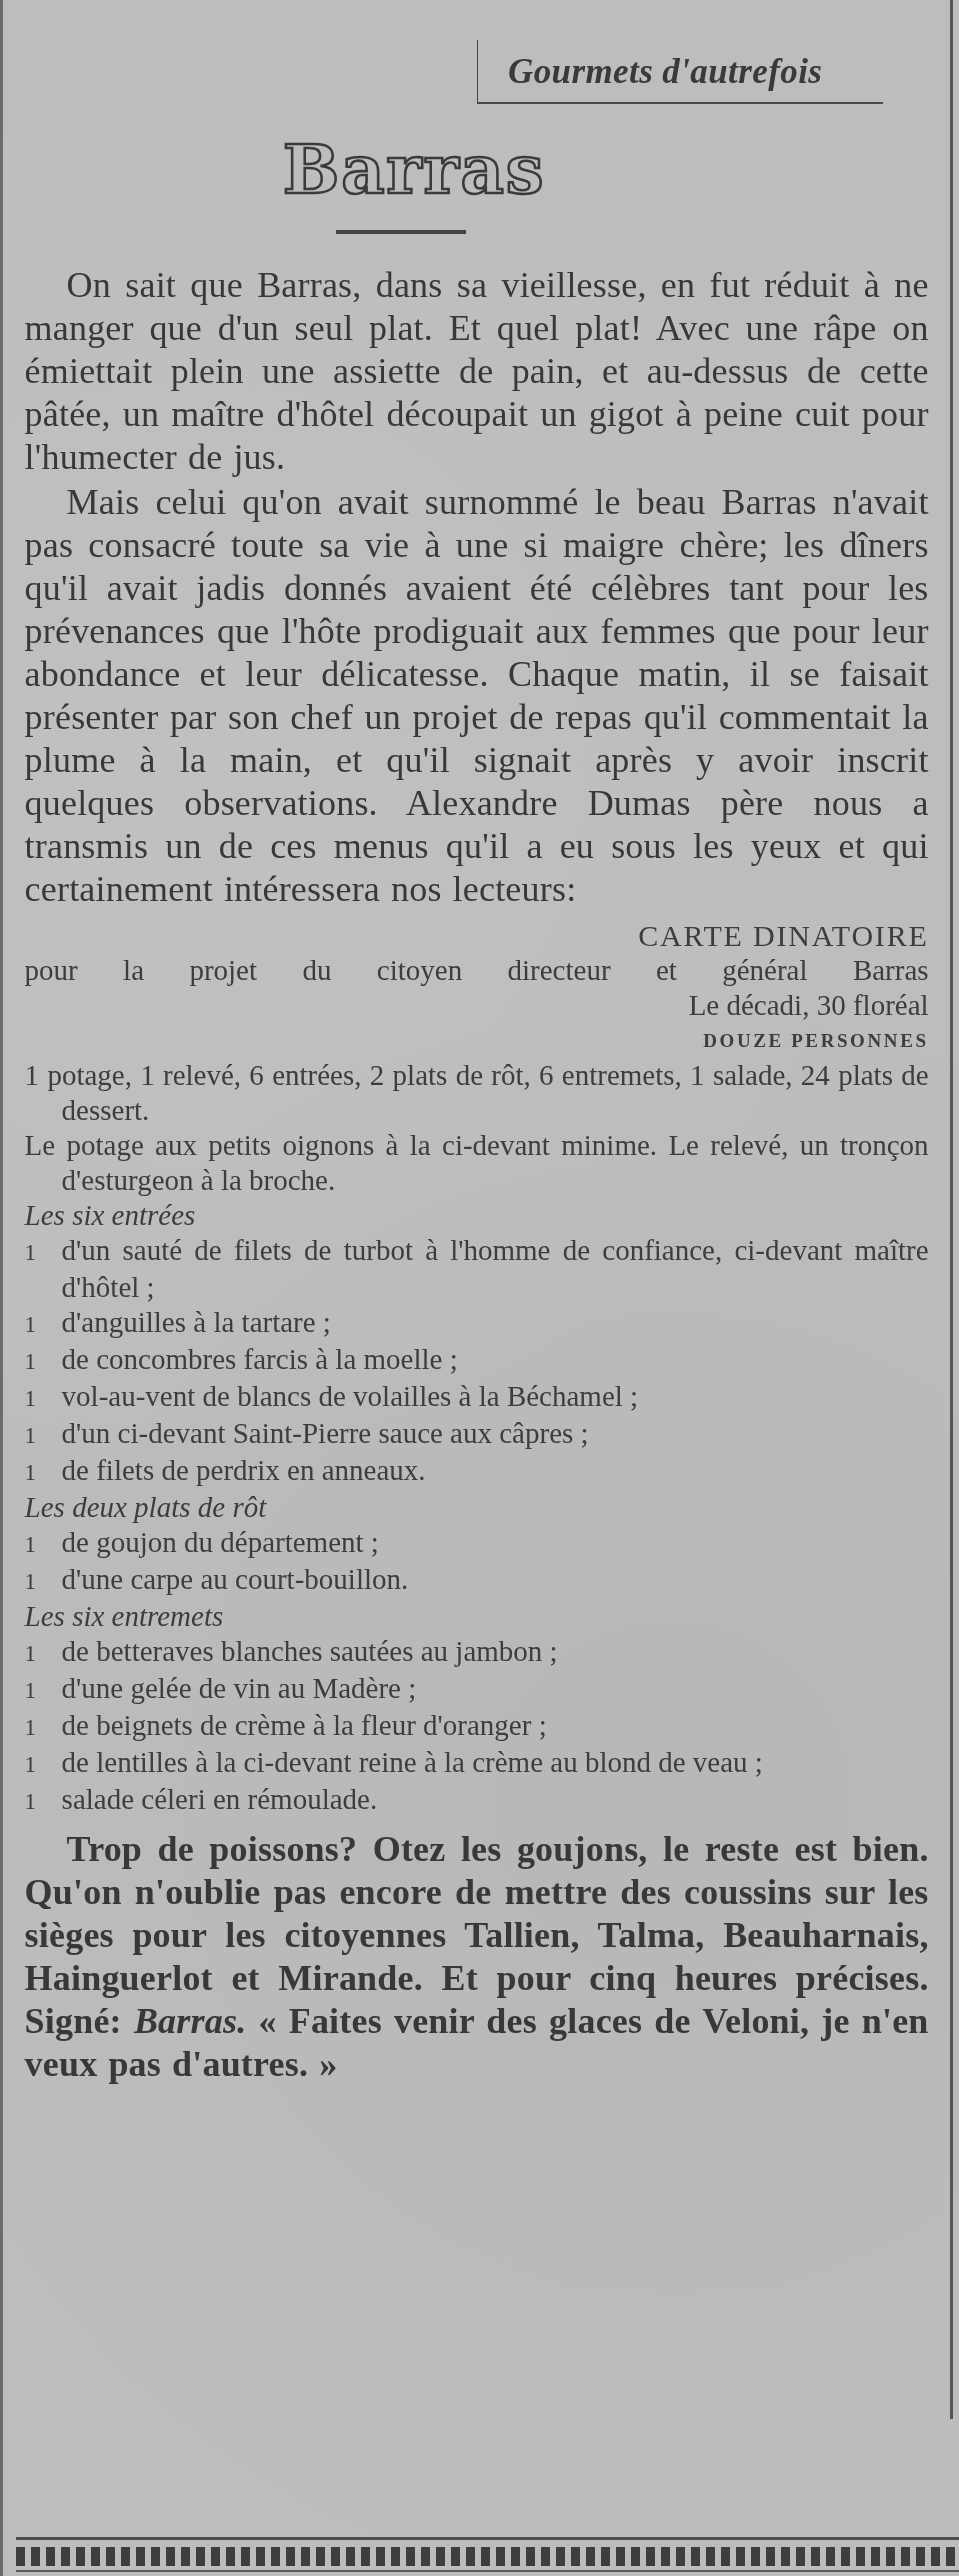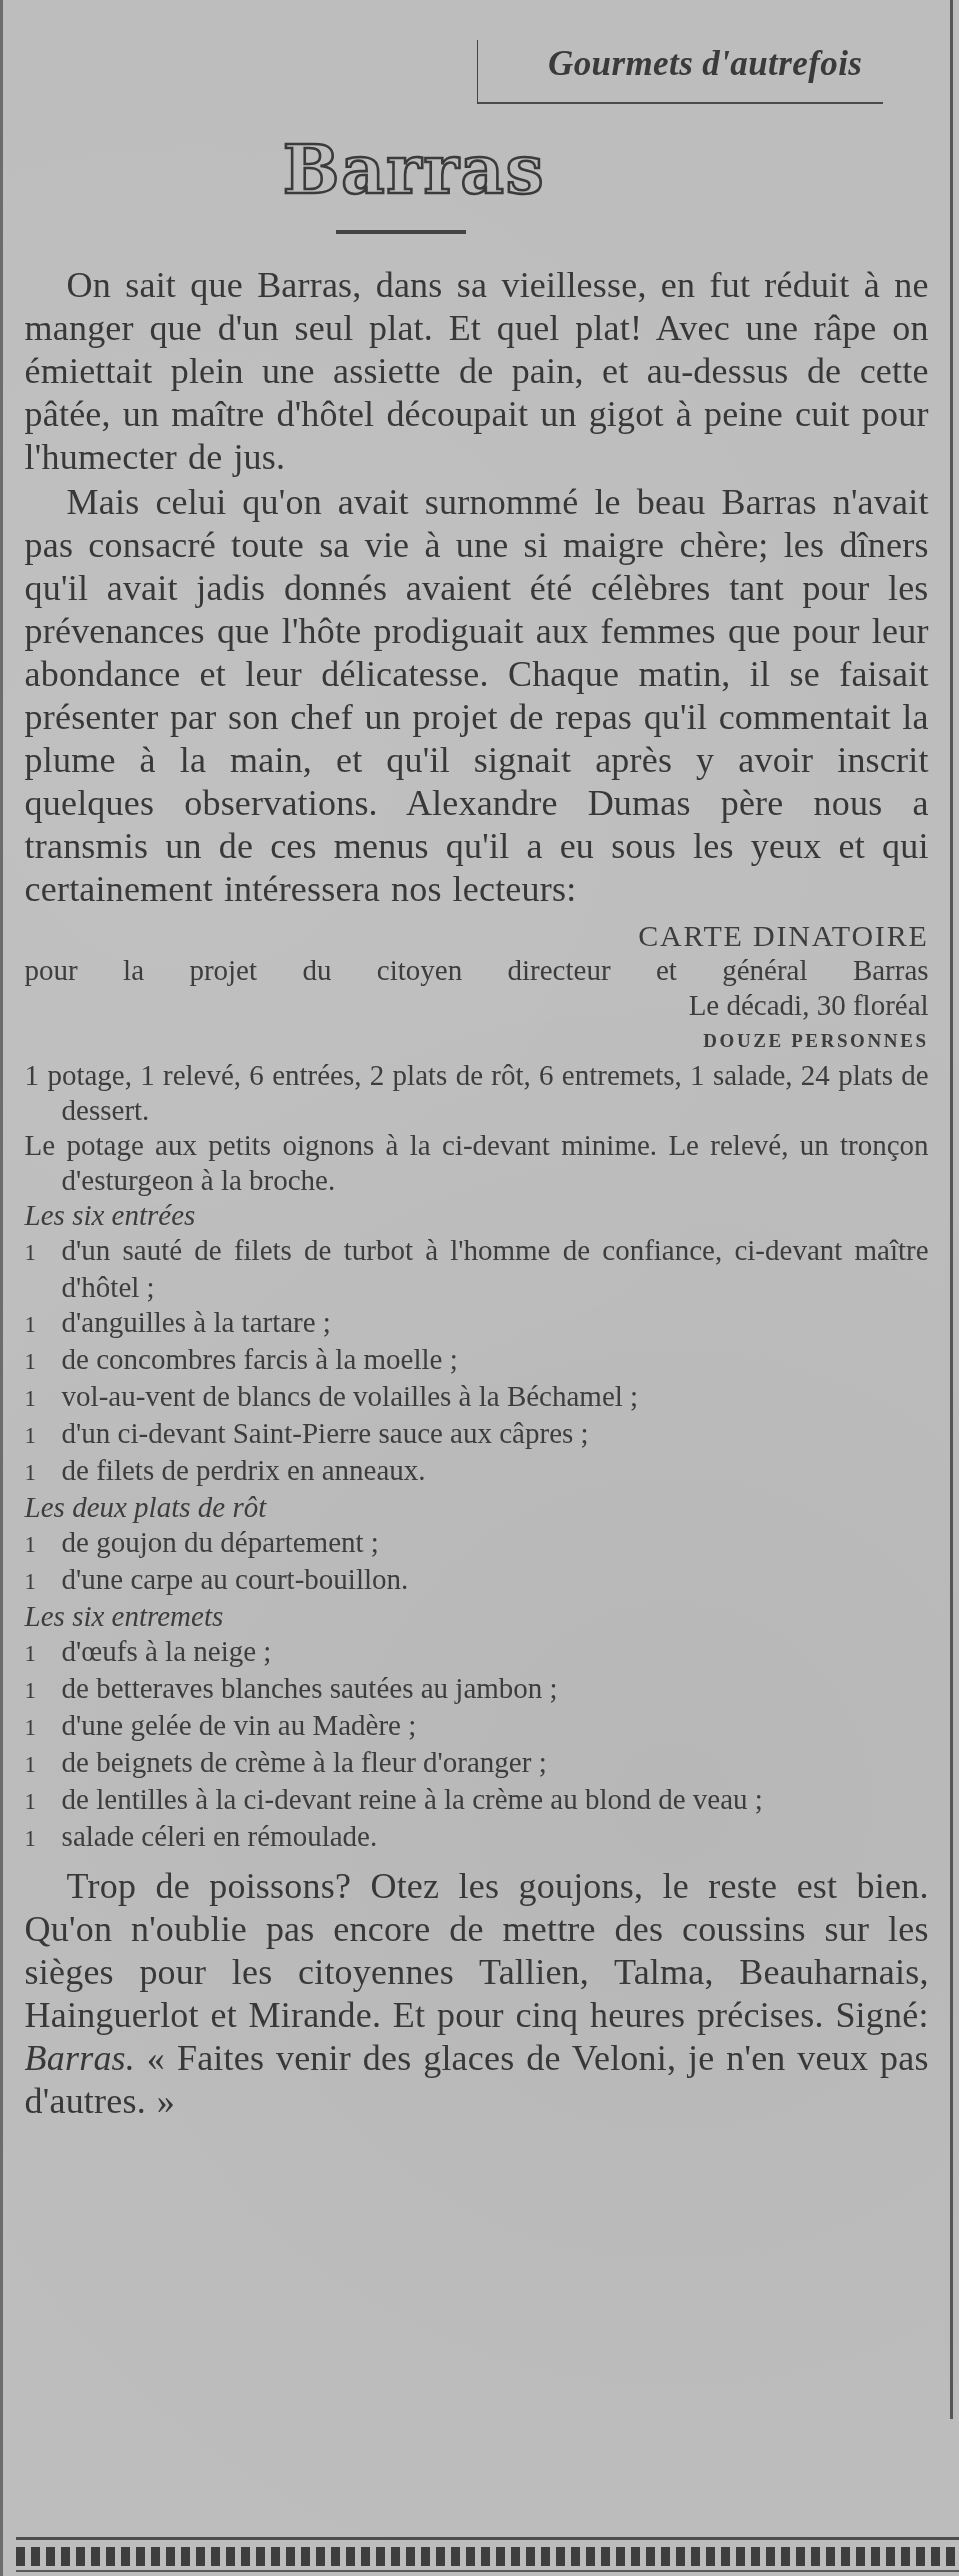--- a/index.html
+++ b/index.html
@@ -31,25 +31,24 @@
   }
   
   .section-header {
     position: absolute;
     left: 477px; top: 40px;
     width: 405px; height: 62px;
     border-left: 1.8px solid #444;
     border-bottom: 2.6px solid #4a4a4a;
   }
   .section-header span {
-    position: absolute; left: 30px; top: 4px;
+    position: absolute; left: 30px; top: 12px;
     font-style: italic; font-weight: bold;
     font-size: 35px; letter-spacing: 0.4px;
     color: #3a3a3a;
-    margin-left: 40px;
   }
   
   .title {
     position: absolute; left: 0; top: 130px; width: 828px;
     text-align: center;
     font-family: "DejaVu Serif", serif;
     font-weight: bold;
     font-size: 67px;
     color: #bdbdbd;
     -webkit-text-stroke: 2.6px #3b3b3b;
@@ -94,21 +93,21 @@
     margin: 0;
   }
   .menu .num {
     display: inline-block; width: 37px; text-indent: 0;
     font-size: 23px;
   }
   .menu .plain {
     text-align: justify; text-align-last: left;
     padding-left: 37px; text-indent: -37px;
   }
-  .closing { margin-top: 8.8px; }
+  .closing { margin-top: 8.8px; font-weight: bold; }
   .closing .sig { font-style: italic; }
 
   .footer-rule {
     position: absolute; left: 16px; top: 2537px; width: 944px; height: 2.6px;
     background: #4d4d4d;
   }
   .footer-ticks {
     position: absolute; left: 16px; top: 2547px; width: 944px; height: 19.3px;
     background: repeating-linear-gradient(90deg, #3e3e3e 0 8.8px, transparent 8.8px 15px);
   }
@@ -154,21 +153,20 @@
       </div>
 
       <div>
         <div class="ital">Les deux plats de rôt</div>
         <p class="item"><span class="num">1</span><span>de goujon du département ;</span></p>
         <p class="item"><span class="num">1</span><span>d'une carpe au court-bouillon.</span></p>
       </div>
 
       <div>
         <div class="ital">Les six entremets</div>
-        <p class="item"><span class="num">1</span><span>d'œufs à la neige ;</span></p>
         <p class="item"><span class="num">1</span><span>de betteraves blanches sautées au jambon ;</span></p>
         <p class="item"><span class="num">1</span><span>d'une gelée de vin au Madère ;</span></p>
         <p class="item"><span class="num">1</span><span>de beignets de crème à la fleur d'oranger ;</span></p>
         <p class="item"><span class="num">1</span><span>de lentilles à la ci-devant reine à la crème au blond de veau ;</span></p>
         <p class="item"><span class="num">1</span><span>salade céleri en rémoulade.</span></p>
       </div>
     </div>
 
     <p class="para indent closing"><span>Trop de poissons? Otez les goujons, le reste est bien. Qu'on n'oublie pas encore de mettre des coussins sur les sièges pour les citoyennes Tallien, Talma, Beauharnais, Hainguerlot et Mirande. Et pour cinq heures précises. Signé: </span><span class="sig">Barras.</span><span> « Faites venir des glaces de Veloni, je n'en veux pas d'autres. »</span></p>
   </div>

